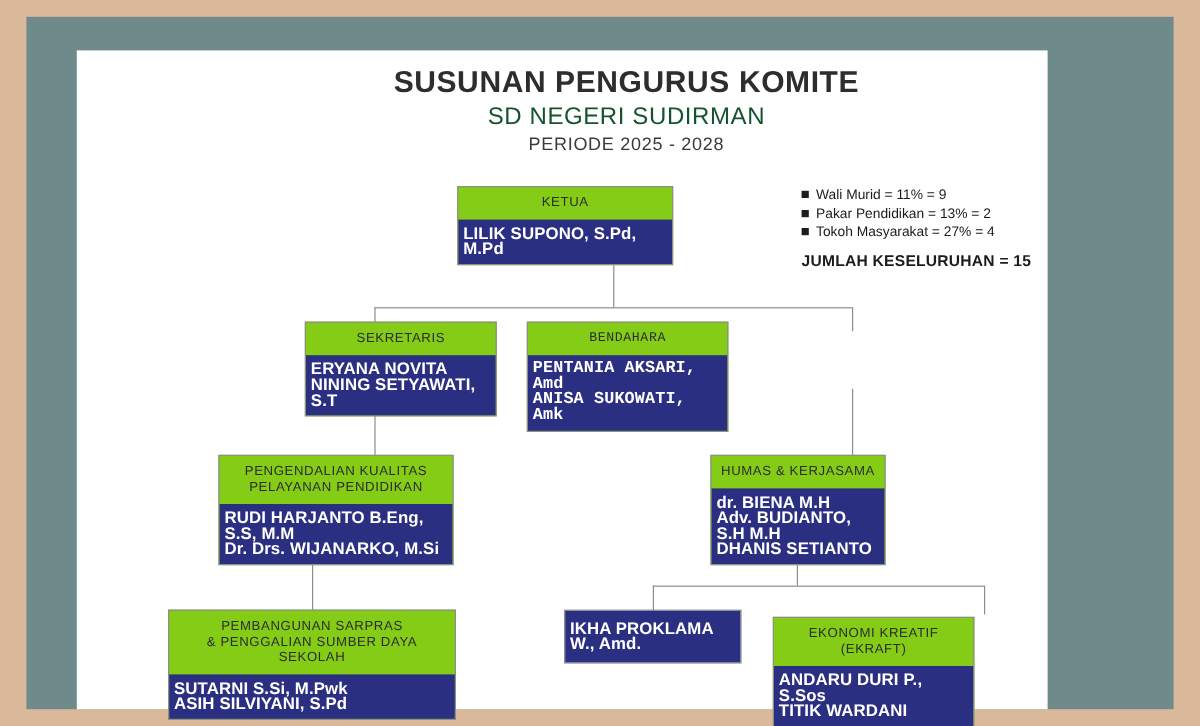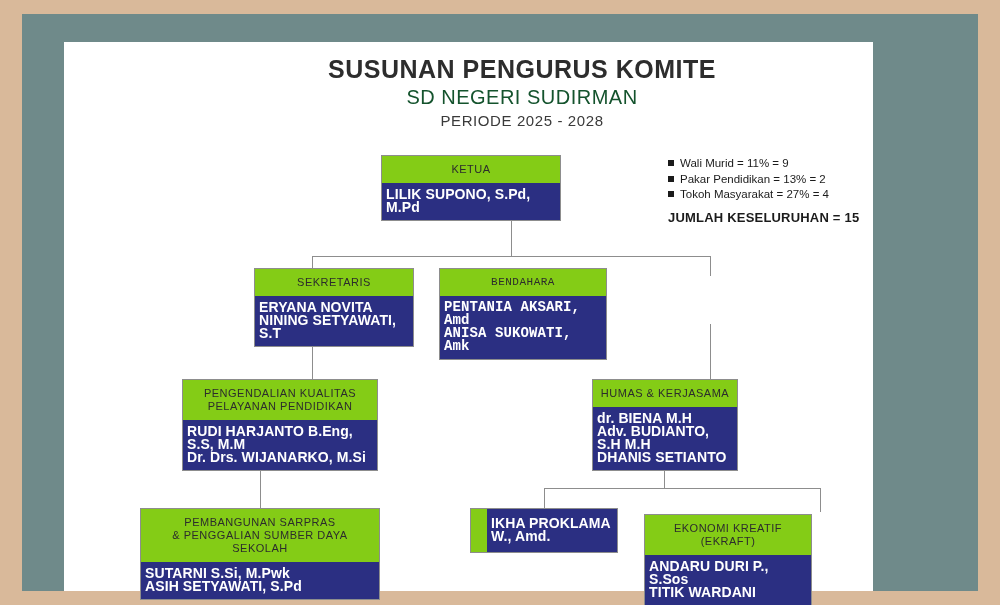--- a/index.html
+++ b/index.html
@@ -207,26 +207,26 @@
         </div>
       </div>
 
       <div class="node" style="left:76px; top:466px; width:240px;">
         <div class="node-title">
           <span style="display:block;">PEMBANGUNAN SARPRAS</span>
           <span style="display:block;">&amp; PENGGALIAN SUMBER DAYA SEKOLAH</span>
         </div>
         <div class="node-names">
           <span class="nm">SUTARNI S.Si, M.Pwk</span>
-          <span class="nm">ASIH SETYAWATI, S.Pd</span>
+          <span class="nm">ASIH SILVIYANI, S.Pd</span>
         </div>
       </div>
 
       <div class="node" style="left:406px; top:466px; width:148px;">
-        <div class="node-names" style="padding-top:8px; padding-bottom:9px;margin-left:16px;">
+        <div class="node-names" style="padding-top:8px; padding-bottom:9px;">
           <span class="nm">IKHA PROKLAMA W., Amd.</span>
         </div>
       </div>
 
       <div class="node" style="left:580px; top:472px; width:168px;">
         <div class="node-title">
           <span style="display:block;">EKONOMI KREATIF</span>
           <span style="display:block;">(EKRAFT)</span>
         </div>
         <div class="node-names">

